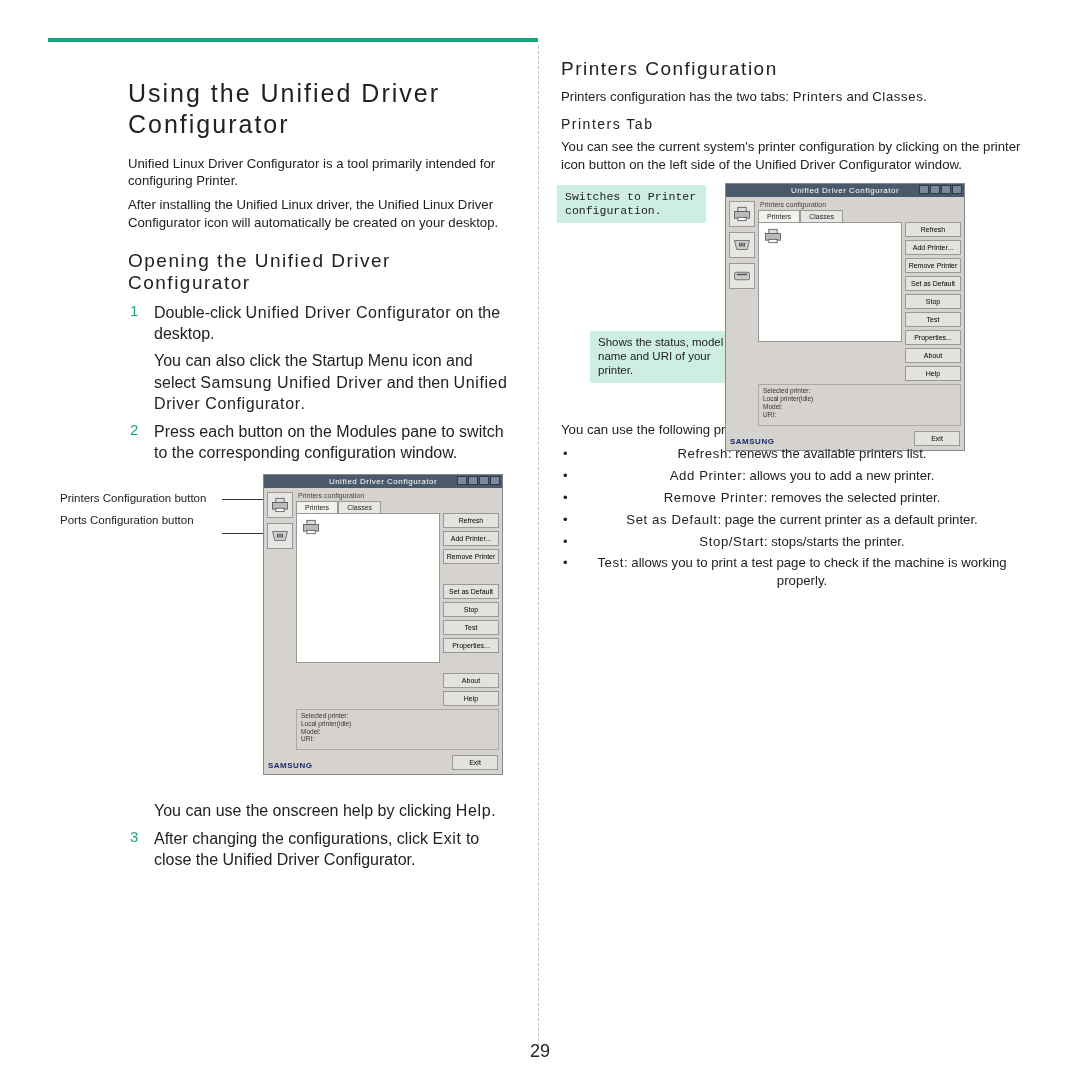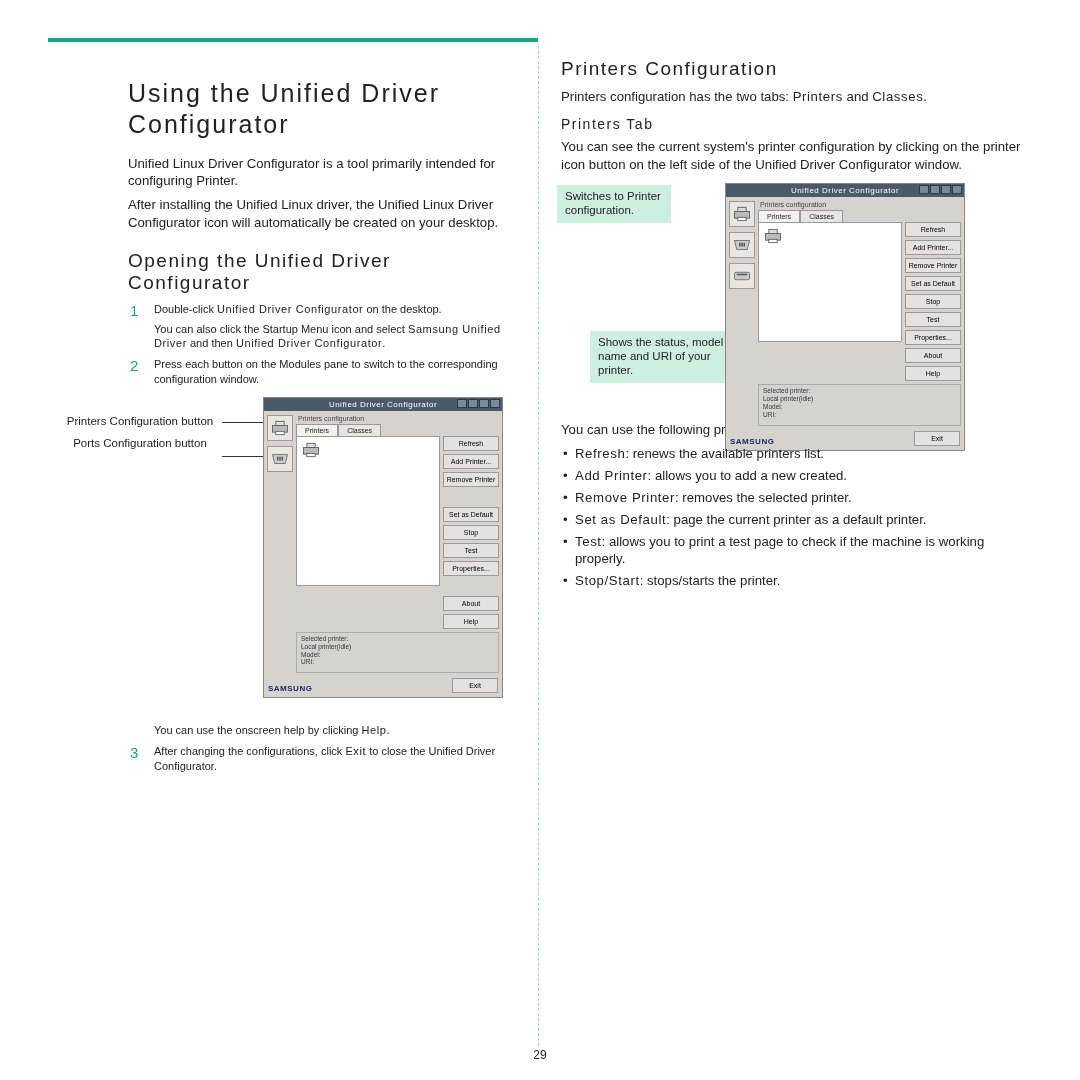--- a/index.html
+++ b/index.html
@@ -68,23 +68,23 @@
     font-size: 13.2px;
     line-height: 1.35;
     margin-bottom: 6px;
   }
   ol.steps > li .num {
     position: absolute;
     left: 82px; top: -1px;
     color: #18a680;
     font-size: 15px;
   }
-  ol.steps > li p { margin-bottom: 5px; font-size: 11px; line-height:1.35;}
+  ol.steps > li p { margin-bottom: 5px; font-size: 16px; line-height:1.35;}
   .term { letter-spacing: 0.6px; }
-  ul.bullets { list-style: none; margin-left: 0; }
+  ul.bullets { list-style: none; margin-left: 0; text-align: center; }
   ul.bullets li { position: relative; padding-left: 14px; font-size: 13.2px; line-height:1.35; margin-bottom:4px;}
   ul.bullets li::before { content: "•"; position: absolute; left: 2px; }
 
   
   .appwin {
     width: 240px;
     background: #d6d3cf;
     border: 1px solid #888;
     font-size: 7px;
     color: #222;
@@ -155,21 +155,21 @@
   .appwin .footer {
     display:flex; justify-content:space-between; align-items:flex-end;
     padding: 2px 4px 4px 4px;
   }
   .appwin .brand { font-size:8px; font-weight:bold; color:#1a2a6a; letter-spacing:0.5px;}
   .appwin .exit { width: 46px; }
 
   
   .fig-left { position: relative; margin: 10px 0 8px 0; height: 280px; }
   .fig-left .appwin { position:absolute; left: 215px; top: 0; }
-  .fig-left .lbl { position:absolute; font-size: 11.5px; text-align:center; width:160px; }
+  .fig-left .lbl { position:absolute; font-size: 11.5px; text-align:left; width:160px; }
   .fig-left .conn { position:absolute; height:1px; background:#333; }
 
   
   .fig-right { position: relative; margin: 10px 0 8px 34px; height: 230px;}
   .fig-right .appwin { position:absolute; left: 130px; top: 0; }
   .fig-right .callout {
     position:absolute;
     background:#cdeee0;
     font-size: 11.5px;
     padding: 5px 8px;
@@ -178,21 +178,21 @@
   }
 
   
   .printer-svg { width:20px; height:18px; }
   .port-svg { width:18px; height:14px; }
 
   .page-footer {
     position:absolute;
     bottom: 16px; left:0; width:1080px;
     text-align:center;
-    font-size: 12px;
+    font-size: 18px;
     line-height:1.4;
   }
 </style>
 </head>
 <body>
 
 <div class="accent-bar"></div>
 
 <div class="columns">
 
@@ -307,21 +307,21 @@
 
   <div class="col right">
     <h2 class="sub-title right-col" style="margin-top:0;">Printers Configuration</h2>
     <p class="body">
       <span>Printers configuration has the two tabs: </span><span class="term">Printers</span><span> and </span><span class="term">Classes</span><span>.</span>
     </p>
     <h3 class="tab-title">Printers Tab</h3>
     <p class="body">You can see the current system's printer configuration by clicking on the printer icon button on the left side of the Unified Driver Configurator window.</p>
 
     <div class="fig-right">
-      <div class="callout" style="left:-38px; top:2px; width:114px;">Switches to Printer configuration.</div>
+      <div class="callout" style="left:-38px; top:2px; width:149px;font-family:Liberation Mono, monospace;">Switches to Printer configuration.</div>
       <div class="callout" style="left:188px; top:66px; width:120px;">Shows all of the installed printer.</div>
       <div class="callout" style="left:-5px; top:148px; width:150px;">Shows the status, model name and URI of your printer.</div>
 
       <div class="appwin">
         <div class="titlebar">
           <span>Unified Driver Configurator</span>
           <div class="winctl">
               <span></span>
               <span></span>
               <span></span>
@@ -389,24 +389,24 @@
         <div class="footer">
           <span class="brand">SAMSUNG</span>
           <button class="exit">Exit</button>
         </div>
       </div>
     </div>
 
     <p class="body">You can use the following printer control buttons:</p>
     <ul class="bullets">
       <li><span class="term">Refresh</span><span>: renews the available printers list.</span></li>
-      <li><span class="term">Add Printer</span><span>: allows you to add a new created.</span></li>
+      <li><span class="term">Add Printer</span><span>: allows you to add a new printer.</span></li>
       <li><span class="term">Remove Printer</span><span>: removes the selected printer.</span></li>
       <li><span class="term">Set as Default</span><span>: page the current printer as a default printer.</span></li>
+      <li><span class="term">Stop/Start</span><span>: stops/starts the printer.</span></li>
       <li><span class="term">Test</span><span>: allows you to print a test page to check if the machine is working properly.</span></li>
-      <li><span class="term">Stop/Start</span><span>: stops/starts the printer.</span></li>
     </ul>
   </div>
 </div>
 
 <div class="page-footer">
   <div>29</div>
 </div>
 
 </body></html>

